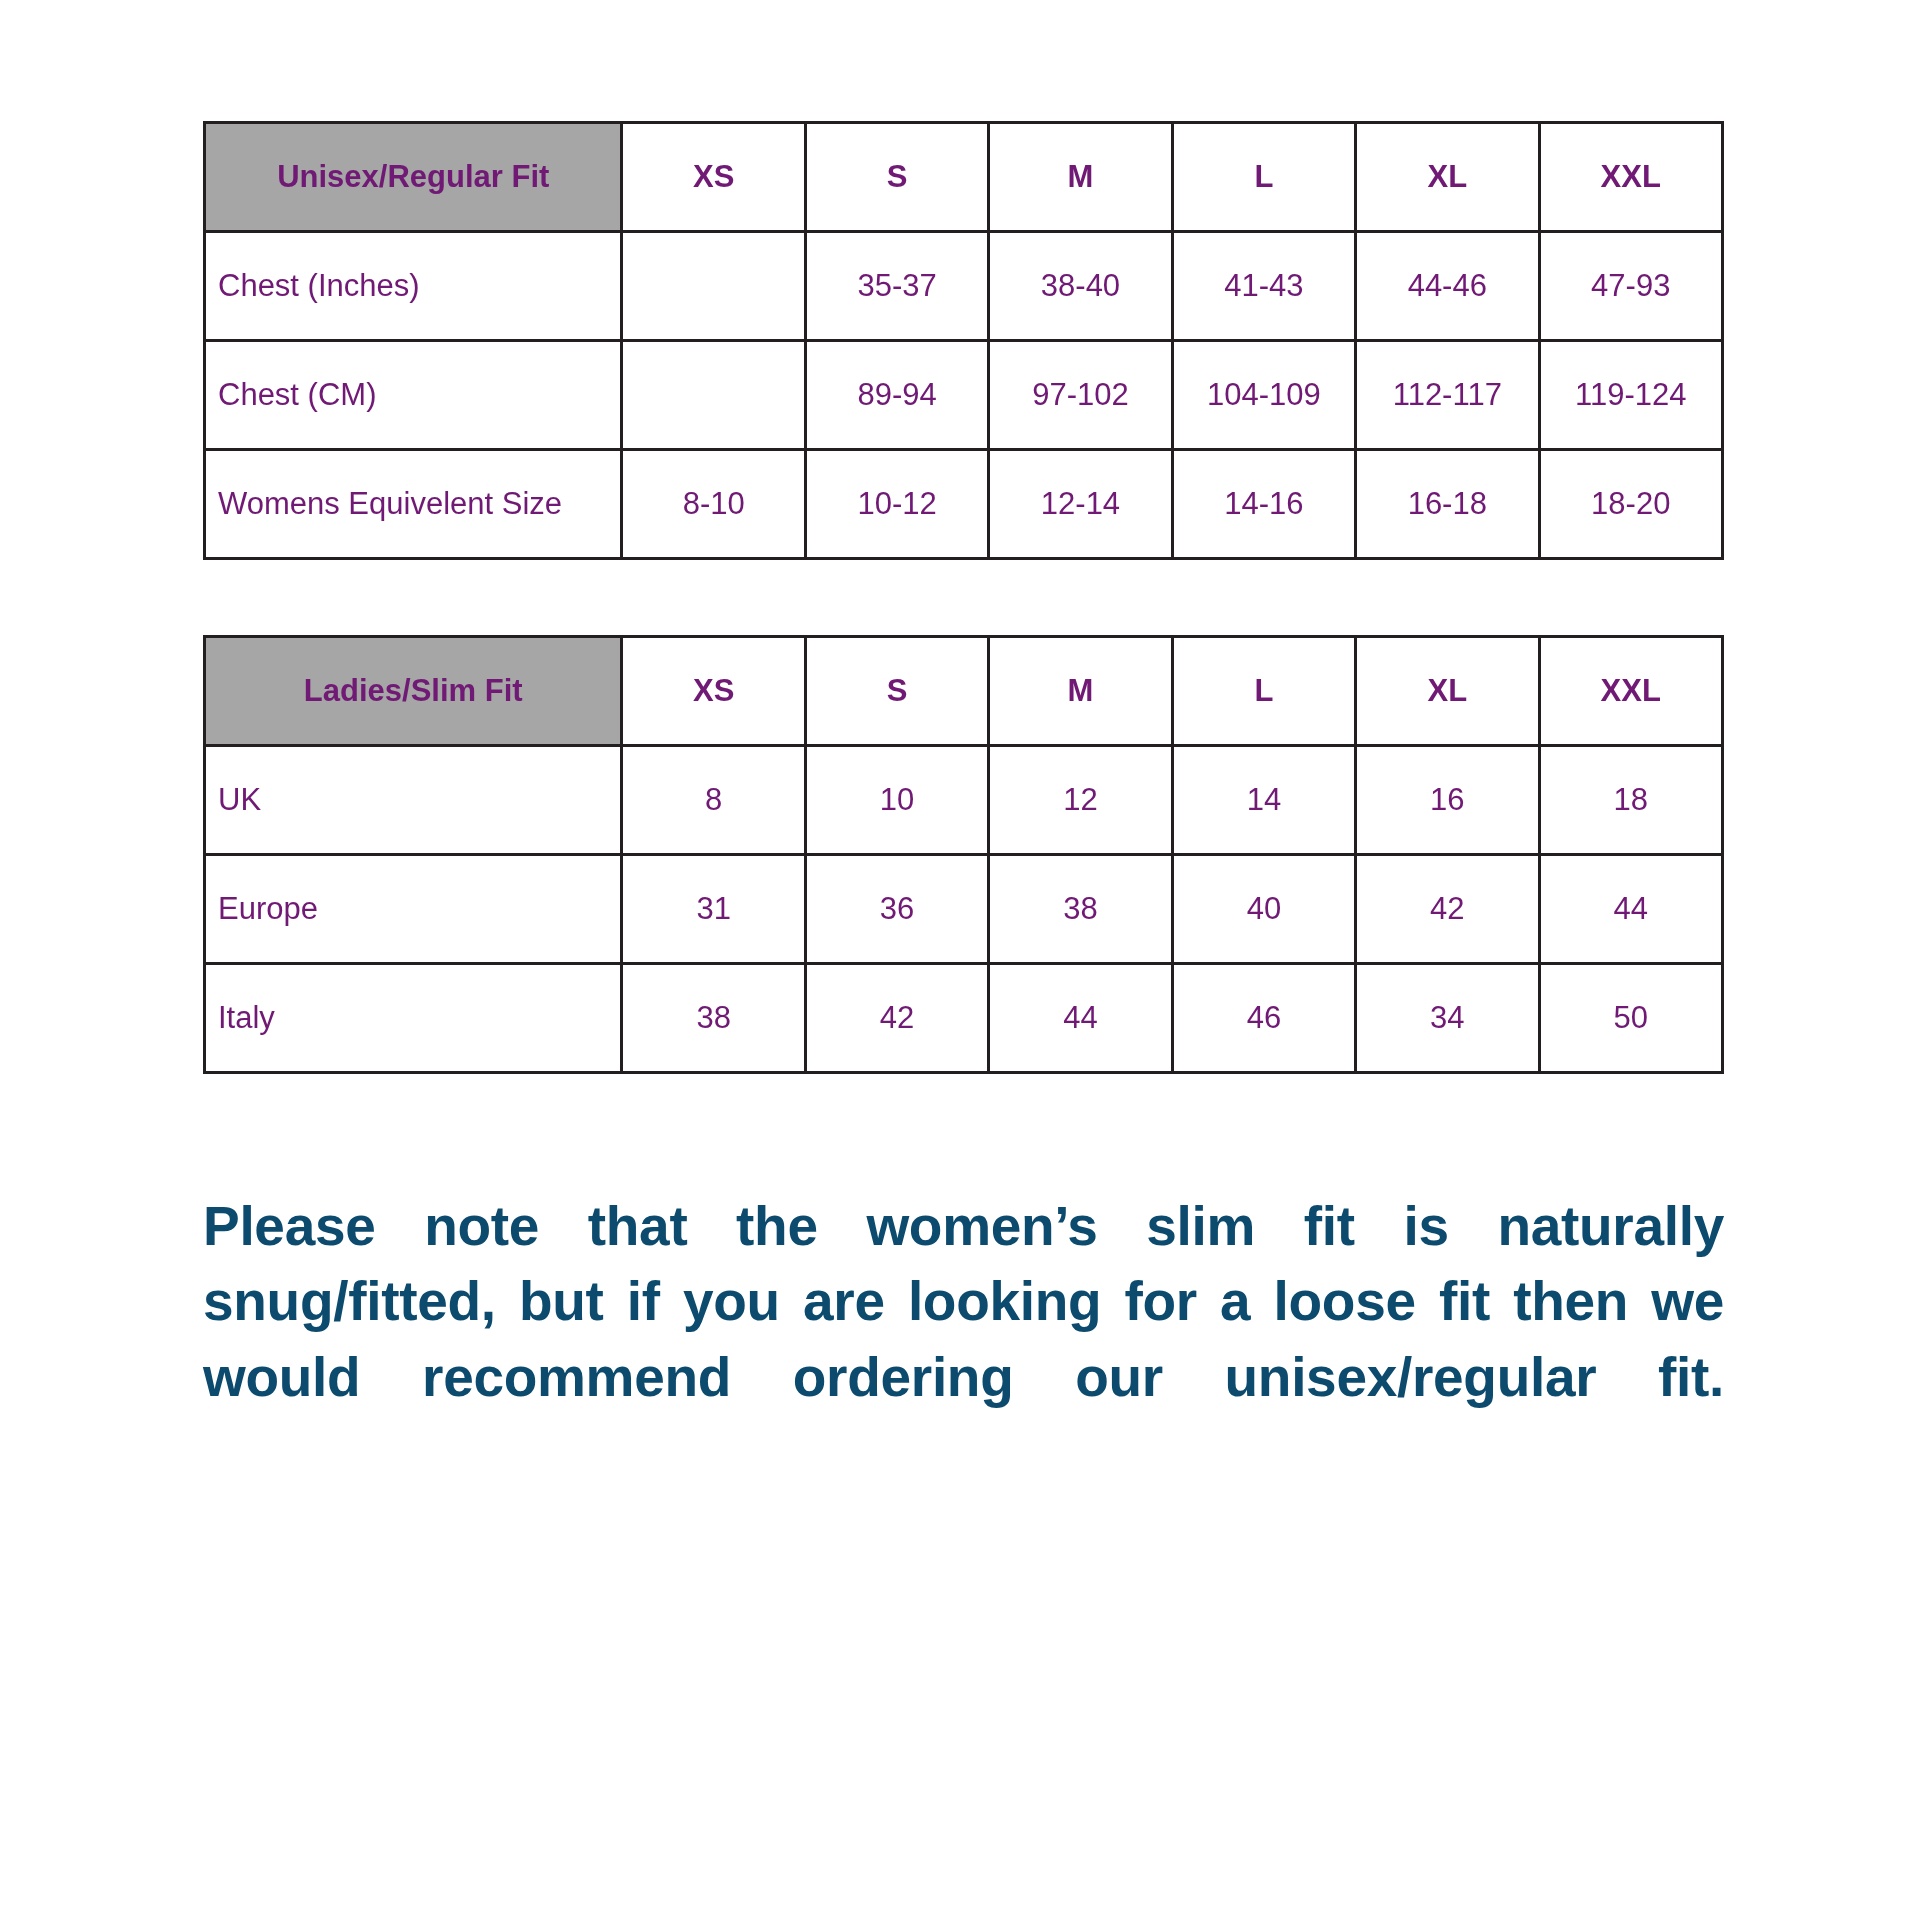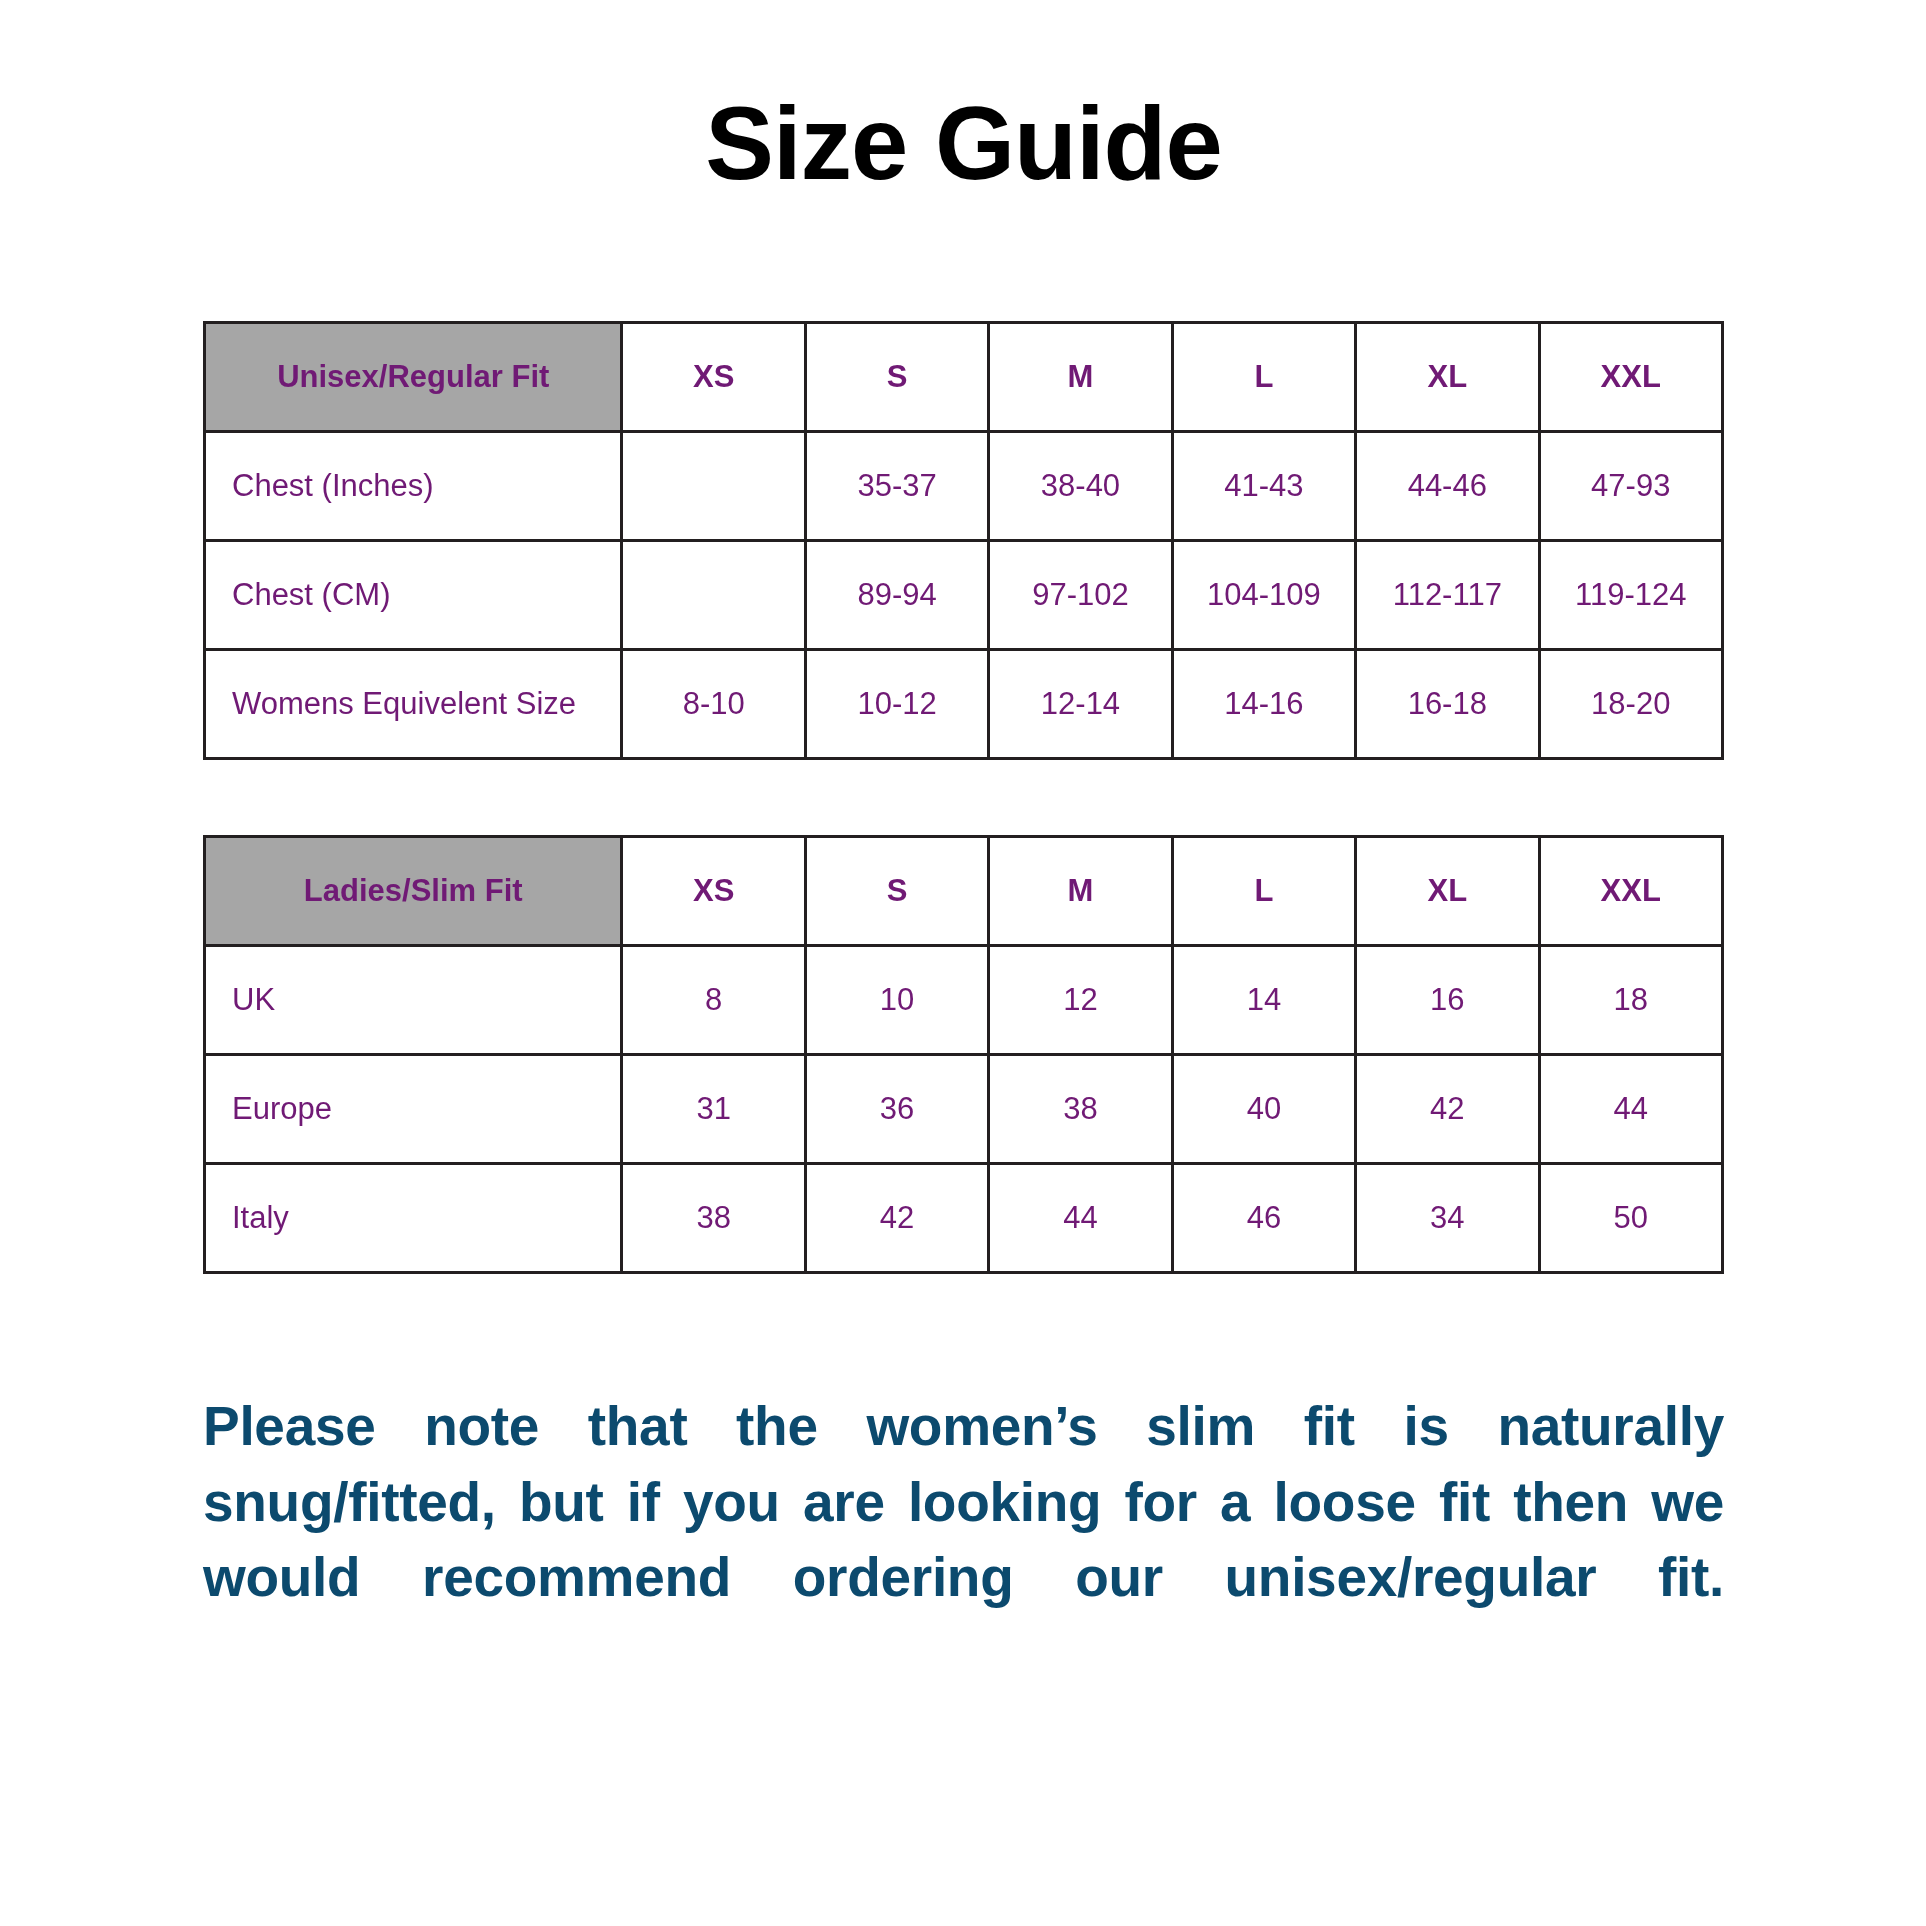--- a/index.html
+++ b/index.html
@@ -57,21 +57,21 @@
     text-align: center;
     font-size: 31px;
   }
   table.size-table th.colhead {
     font-weight: 700;
     font-size: 31px;
     background: #ffffff;
   }
   table.size-table td.rowlabel {
     text-align: left;
-    padding-left: 26px;
+    padding-left: 12px;
     font-size: 31px;
   }
   .col-label { width: 27.5%; }
   .col-size  { width: 12.083%; }
   .spacer { height: 75px; }
   .note {
     margin: 115px 203px 0 203px;
     font-size: 55px;
     font-weight: 700;
     line-height: 1.37;
@@ -83,21 +83,20 @@
     content: "";
     display: inline-block;
     width: 100%;
   }
 </style>
 </head>
 <body>
 
 <div class="page">
 
-  <h1 class="title">Size Guide</h1>
 
   <div class="tables-wrap">
 
     <table class="size-table">
       <colgroup>
         <col class="col-label">
           <col class="col-size">
           <col class="col-size">
           <col class="col-size">
           <col class="col-size">

